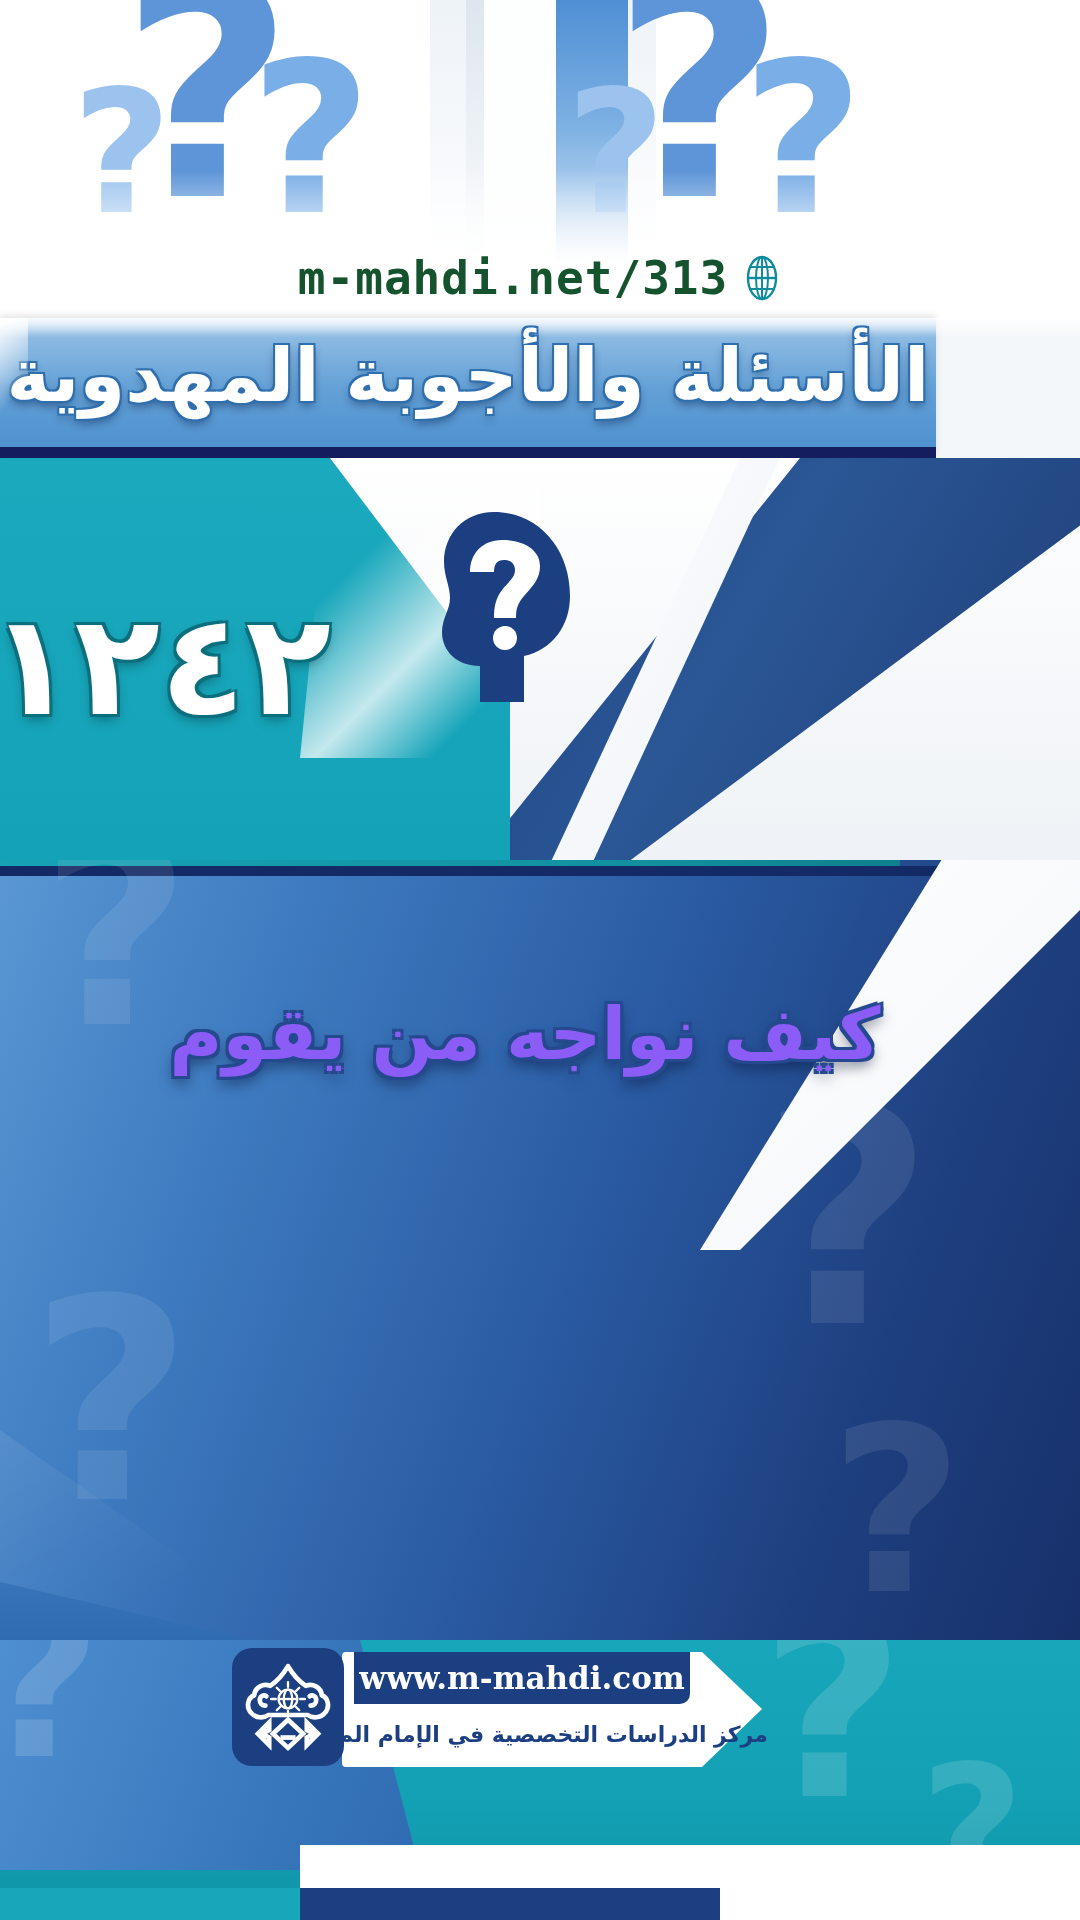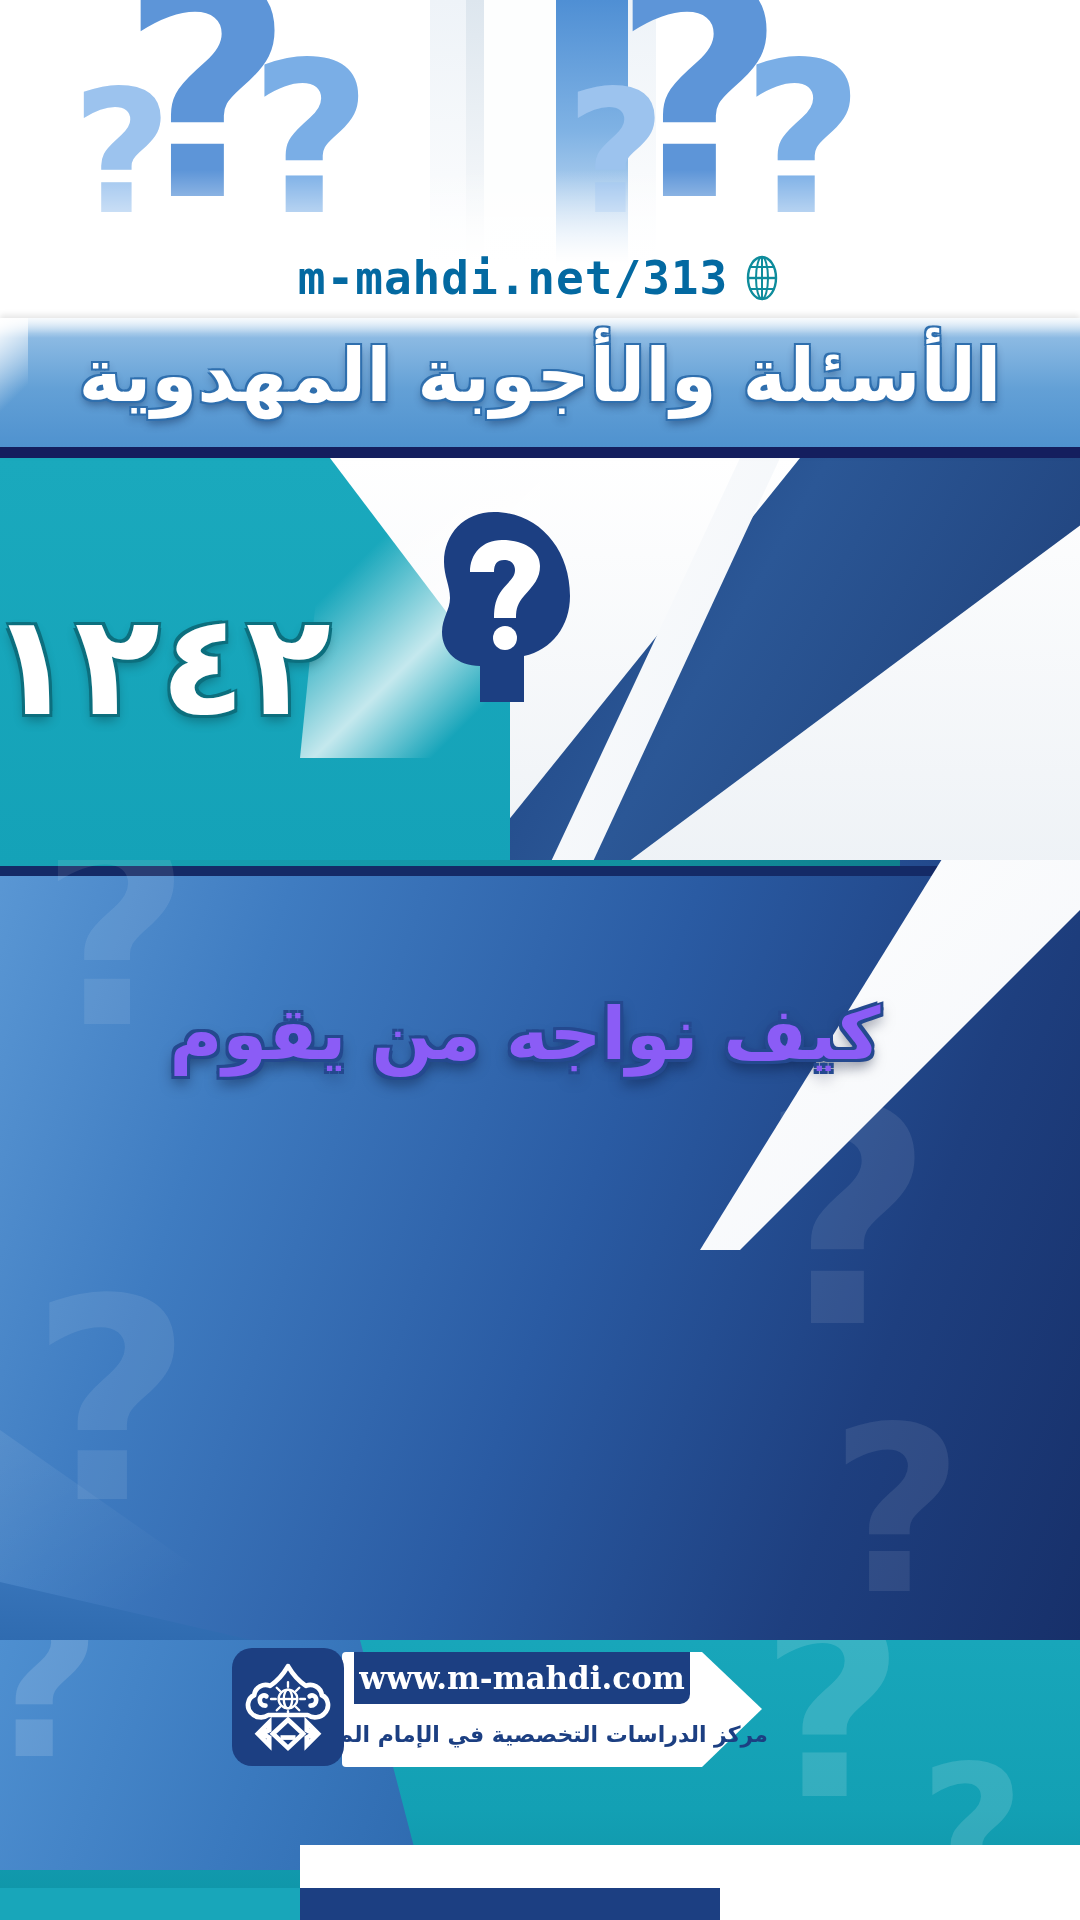--- a/index.html
+++ b/index.html
@@ -50,27 +50,27 @@
 
   
   .url-row {
     position:absolute; left:0; top:247px; width:1080px; height:62px;
     display:flex; align-items:center; justify-content:center; gap:14px;
     z-index:6;
   }
   .globe-ico { width:40px; height:46px; display:block; }
   .url-text {
     font-family:"DejaVu Sans Mono", monospace;
-    font-size:46px; font-weight:bold; color:#0369a1;
+    font-size:46px; font-weight:bold; color:#14532d;
     letter-spacing:1px; direction:ltr;
   }
 
   
   .title-banner {
-    position:absolute; left:0; top:318px; width:1080px; height:140px;
+    position:absolute; left:0; top:318px; width:936px; height:140px;
     background:linear-gradient(180deg,#cfe3f4 0%, #8fbce4 12%, #63a0d6 55%, #4f92cf 100%);
     border-bottom:11px solid #141e5e;
     box-shadow:0 -3px 6px rgba(0,0,0,0.10);
     z-index:5;
   }
   .title-banner::before {
     content:""; position:absolute; left:0; top:0; width:1080px; height:20px;
     background:linear-gradient(180deg,rgba(255,255,255,.85),rgba(255,255,255,0));
   }
   .title-banner::after {

